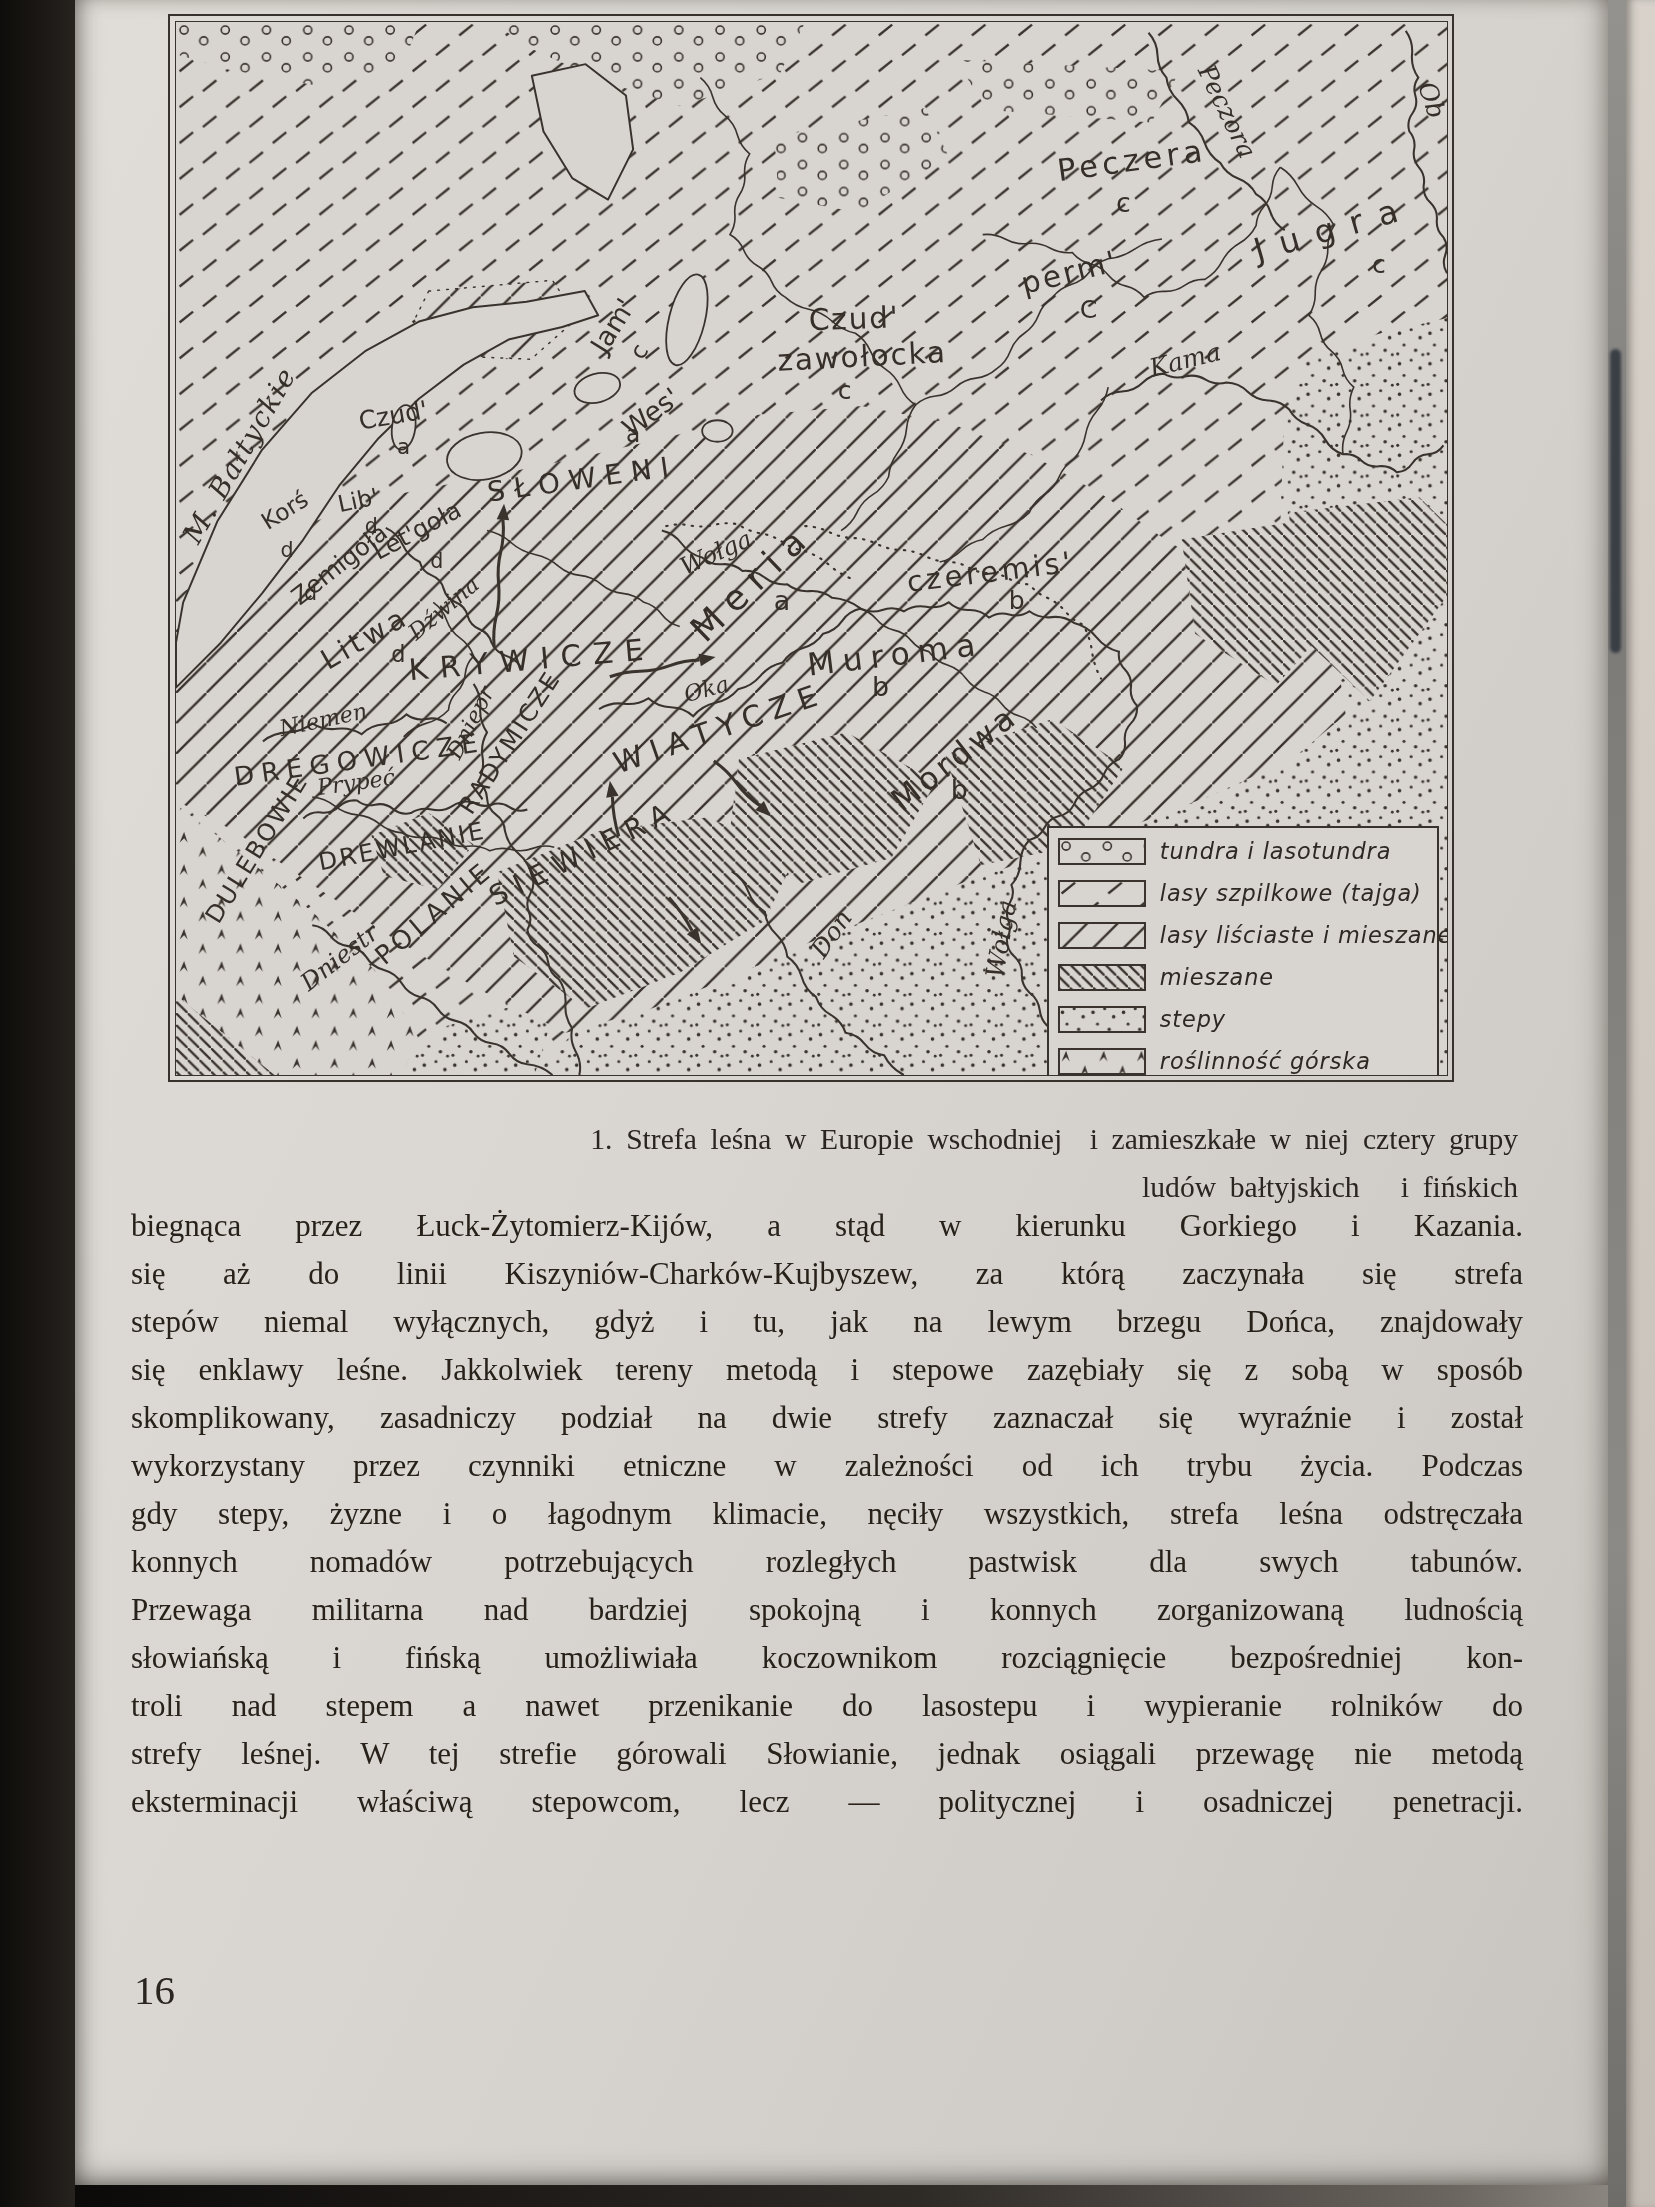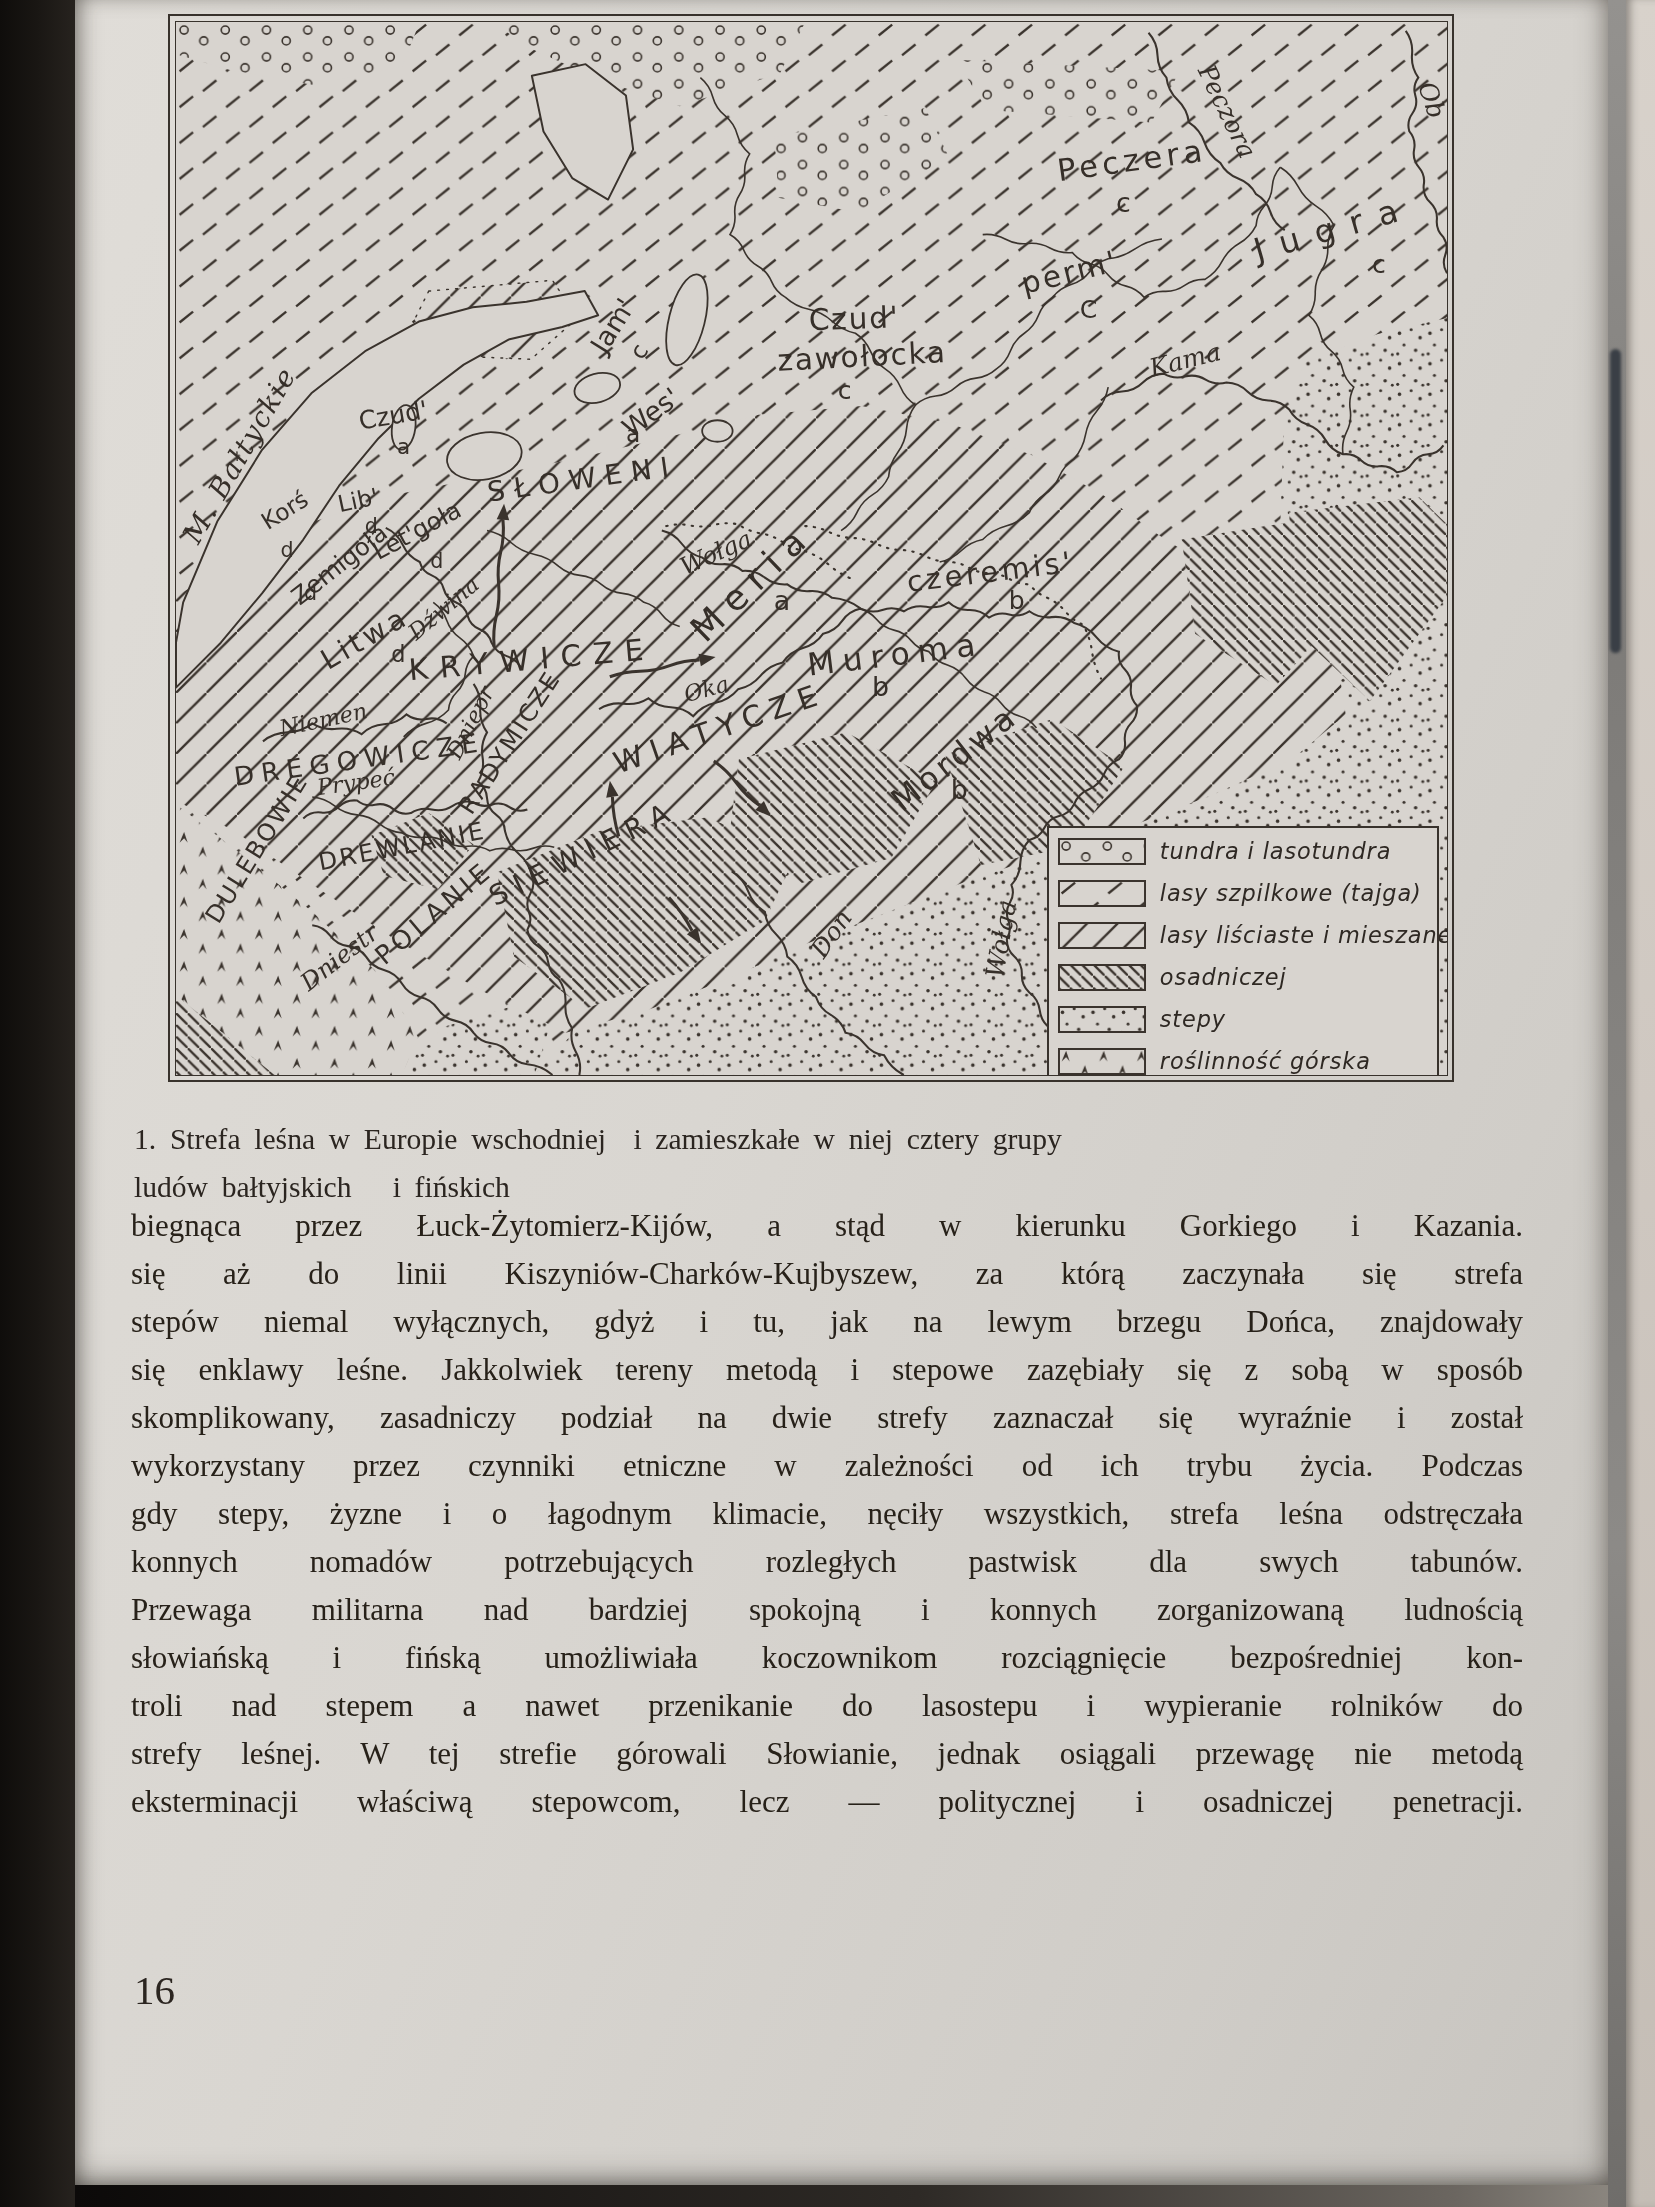--- a/index.html
+++ b/index.html
@@ -34,21 +34,21 @@
   .map-legend{position:absolute;left:871px;top:804px;width:392px;height:262px;
     box-sizing:border-box;border:2.7px solid #38322c;background:#d8d4cf;
     padding:7.2px 9px;display:flex;flex-direction:column;justify-content:space-between;}
   .lg-row{display:flex;align-items:center;height:34px;}
   .lg-sw{width:88px;height:27px;flex:0 0 aupx;}
   .lg-sw svg{display:block;width:88px;height:27px;}
   .lg-label{margin-left:14.3px;font:italic 22.4px/27px "DejaVu Sans",sans-serif;
     color:#2e2823;letter-spacing:0.9px;white-space:nowrap;}
 
   
-  .caption{position:absolute;left:134px;width:1384px;text-align:left;
+  .caption{position:absolute;left:134px;width:1384px;text-align:right;
     font:400 29.6px/1 "Liberation Serif",serif;color:#2b2520;word-spacing:6.3px;white-space:pre-wrap;}
   .cap1{top:1125px;}
   .cap2{top:1173px;}
   .body-text{position:absolute;left:131px;top:1202px;width:1392px;color:#272119;}
   .bt{font:400 31px/48px "Liberation Serif",serif;text-align:justify;text-align-last:justify;}
   .page-number{position:absolute;left:119px;top:1970px;
     font:400 41px/1 "Liberation Serif",serif;color:#2b2520;margin-left:15px;}
 </style>
 </head>
 <body>
@@ -255,21 +255,21 @@
             <span class="lg-label">lasy liściaste i mieszane</span>
           </div>
           <div class="lg-row">
             <span class="lg-sw">
               <svg viewBox="0 0 98 30">
                 <rect x="1" y="1" width="96" height="28" fill="#d8d4cf"></rect>
                 <rect x="1" y="1" width="96" height="28" fill="url(#p-lasostepy)"></rect>
                 <rect x="1" y="1" width="96" height="28" fill="none" stroke="#3a332d" stroke-width="2.4"></rect>
               </svg>
             </span>
-            <span class="lg-label">osadniczej</span>
+            <span class="lg-label">mieszane</span>
           </div>
           <div class="lg-row">
             <span class="lg-sw">
               <svg viewBox="0 0 98 30">
                 <rect x="1" y="1" width="96" height="28" fill="#d8d4cf"></rect>
                 <rect x="1" y="1" width="96" height="28" fill="url(#p-stepy)"></rect>
                 <rect x="1" y="1" width="96" height="28" fill="none" stroke="#3a332d" stroke-width="2.4"></rect>
               </svg>
             </span>
             <span class="lg-label">stepy</span>

